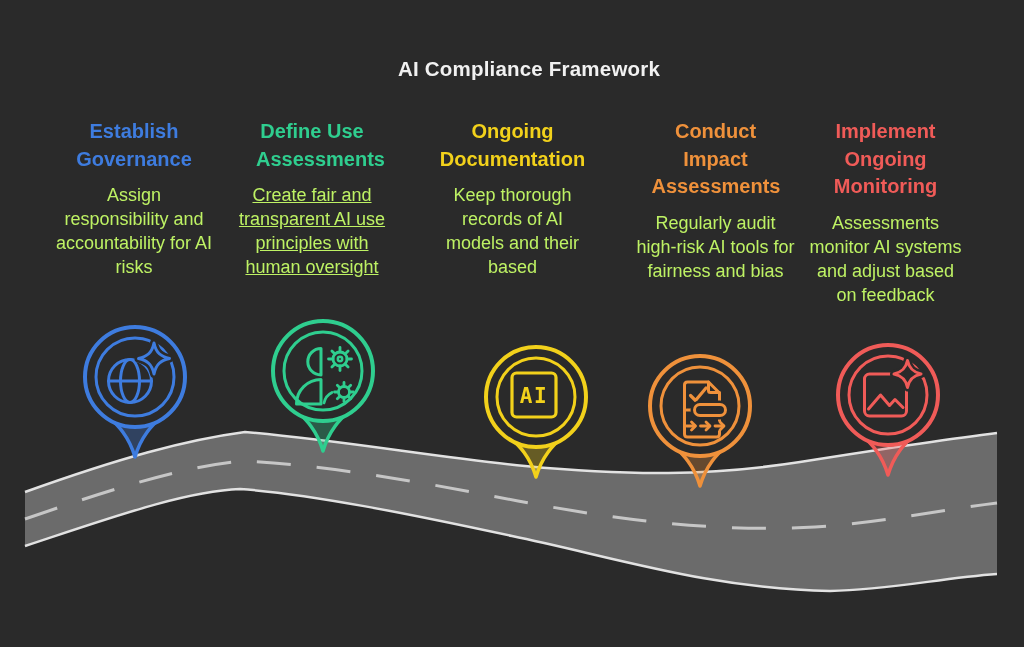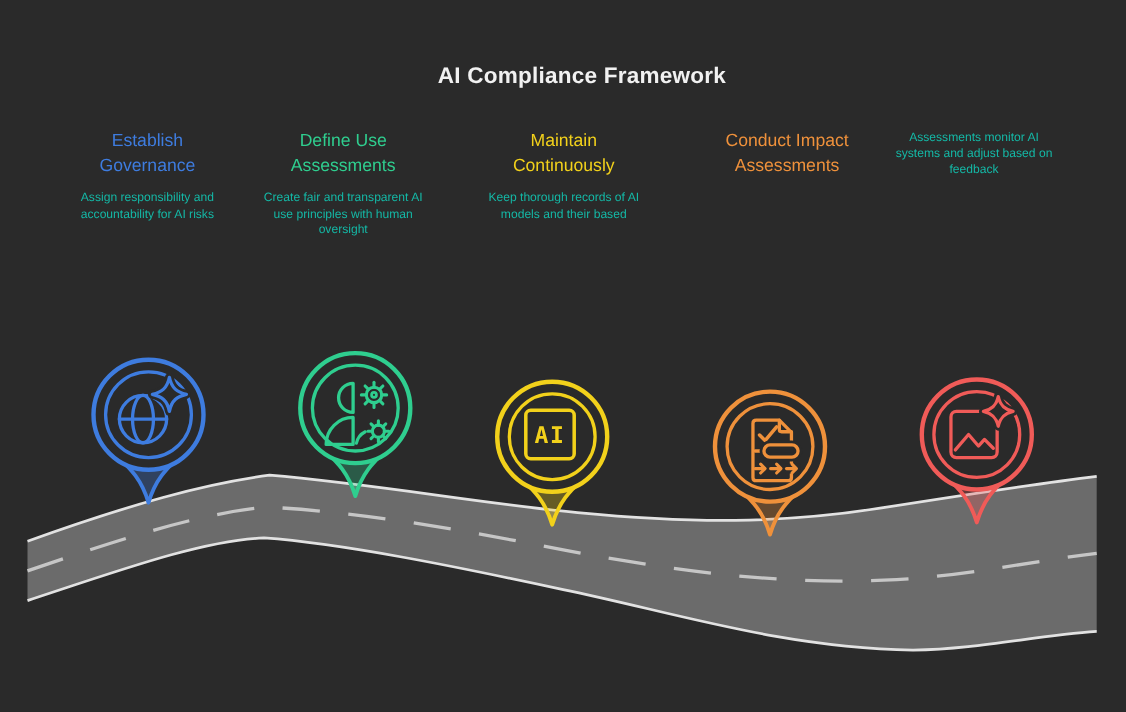--- a/index.html
+++ b/index.html
@@ -9,33 +9,33 @@
     font-family:"Liberation Sans", sans-serif;
     -webkit-font-smoothing:antialiased;
   }
   .canvas{position:absolute;inset:0;}
   .page-title{
     position:absolute;top:57px;left:17px;width:1024px;
     text-align:center;font-size:20.5px;font-weight:700;color:#F1F1F1;
     letter-spacing:.2px;
   }
   .col{position:absolute;top:118px;text-align:center;}
-  .col .step-title{font-size:16px;font-weight:400;line-height:1.38;margin:0 auto 11px auto;}
-  .col .step-desc{font-size:11px;line-height:1.33;color:#14b8a6;margin:0 auto;}
+  .col .step-title{font-size:20px;font-weight:700;line-height:1.38;margin:0 auto 11px auto;}
+  .col .step-desc{font-size:18px;line-height:1.33;color:#bef264;margin:0 auto;}
   .col1{left:39px;width:190px;}  .col1 .step-title{max-width:132px;} .col1 .step-desc{max-width:162px;}
-  .col2{left:232px;width:160px;} .col2 .step-title{max-width:112px;} .col2 .step-desc{max-width:150px;}
+  .col2{left:232px;width:160px;} .col2 .step-title{max-width:112px;} .col2 .step-desc{max-width:150px;text-decoration:underline;}
   .col3{left:425px;width:175px;} .col3 .step-title{max-width:152px;} .col3 .step-desc{max-width:156px;}
   .col4{left:628px;width:175px;} .col4 .step-title{max-width:128px;} .col4 .step-desc{max-width:162px;}
   .col5{left:798px;width:175px;} .col5 .step-title{max-width:122px;} .col5 .step-desc{max-width:156px;}
   .road{position:absolute;left:0;top:0;width:1024px;height:647px;}
   .pin{position:absolute;width:120px;height:160px;}
   .pin svg{display:block;width:120px;height:160px;overflow:visible;}
   .pin-1{left:75px;top:322px;}
   .pin-2{left:263px;top:316px;}
-  .pin-3{left:442px;top:342px;}
+  .pin-3{left:476px;top:342px;}
   .pin-4{left:640px;top:351px;}
   .pin-5{left:828px;top:340px;}
   .stroke{stroke:currentColor;fill:none;stroke-linecap:round;stroke-linejoin:round;}
   .halo{stroke:#2A2A2A;fill:#2A2A2A;stroke-linejoin:round;}
   .chip-text{
     font-family:"DejaVu Sans Mono", monospace;font-weight:700;
     font-size:21px;letter-spacing:1.5px;
   }
 </style>
 </head>
@@ -47,27 +47,29 @@
 
   <div class="col col1">
     <div class="step-title" style="color: rgb(62, 124, 223);">Establish Governance</div>
     <div class="step-desc">Assign responsibility and accountability for AI risks</div>
   </div>
   <div class="col col2">
     <div class="step-title" style="color: rgb(47, 206, 143);">Define Use Assessments</div>
     <div class="step-desc">Create fair and transparent AI use principles with human oversight</div>
   </div>
   <div class="col col3">
-    <div class="step-title" style="color: rgb(242, 209, 27);">Maintain Continuously</div>
+    <div class="step-title" style="color: rgb(242, 209, 27);">Ongoing Documentation</div>
     <div class="step-desc">Keep thorough records of AI models and their based</div>
   </div>
   <div class="col col4">
     <div class="step-title" style="color: rgb(239, 145, 59);">Conduct Impact Assessments</div>
+    <div class="step-desc">Regularly audit high-risk AI tools for fairness and bias</div>
   </div>
   <div class="col col5">
+    <div class="step-title" style="color: rgb(240, 91, 88);">Implement Ongoing Monitoring</div>
     <div class="step-desc">Assessments monitor AI systems and adjust based on feedback</div>
   </div>
 
   <svg class="road" viewBox="0 0 1024 647" aria-hidden="true">
     <path d="M25 492 C120 458 185 440 245 432 C340 440 440 458 525 466 C630 476 710 476 800 462 C870 451 940 440 997 433 L997 574 C940 578 890 590 830 591 C710 589 610 556 512 536 C410 514 310 494 240 489 C185 491 110 518 25 546 Z" fill="#6B6B6B"></path>
     <path fill="none" stroke-width="2.5" d="M25 492 C120 458 185 440 245 432 C340 440 440 458 525 466 C630 476 710 476 800 462 C870 451 940 440 997 433" stroke="#E2E2E2"></path>
     <path fill="none" stroke-width="2.5" d="M25 546 C110 518 185 491 240 489 C310 494 410 514 512 536 C610 556 710 589 830 591 C890 590 940 578 997 574" stroke="#E2E2E2"></path>
     <path fill="none" stroke-width="3" stroke-dasharray="34 26" d="M25 519 C115 488 185 466 243 461 C340 466 440 486 518 501 C630 522 720 532 815 527 C880 523 940 510 997 503" stroke="#C6C6C6"></path>
   </svg>
 

